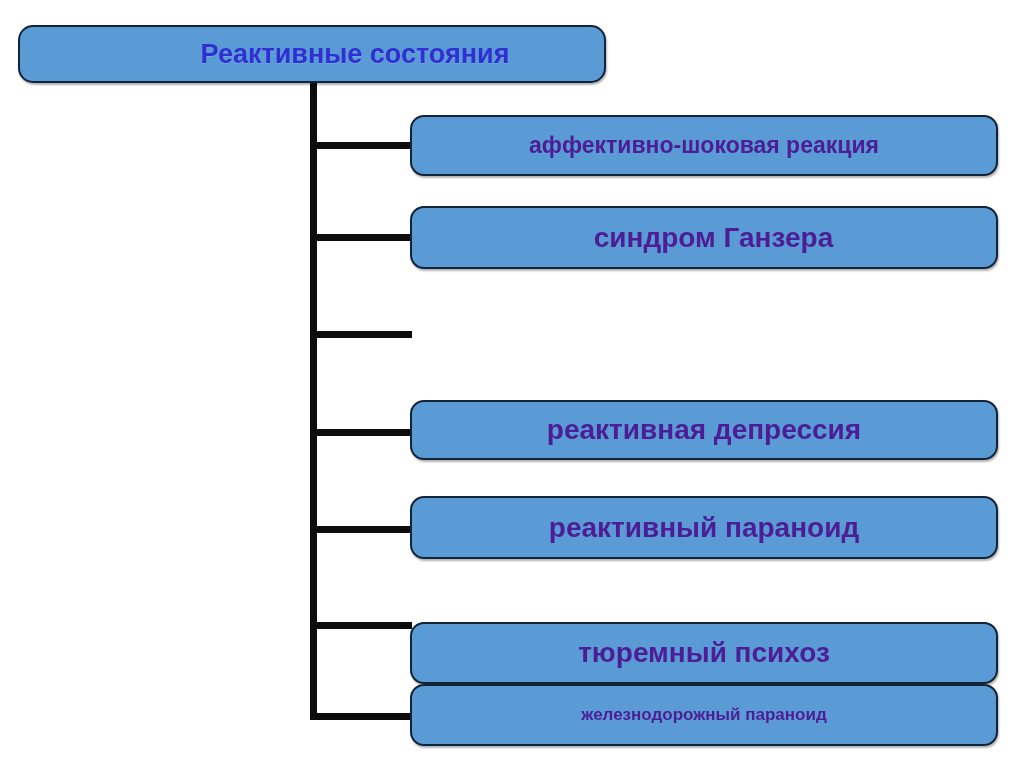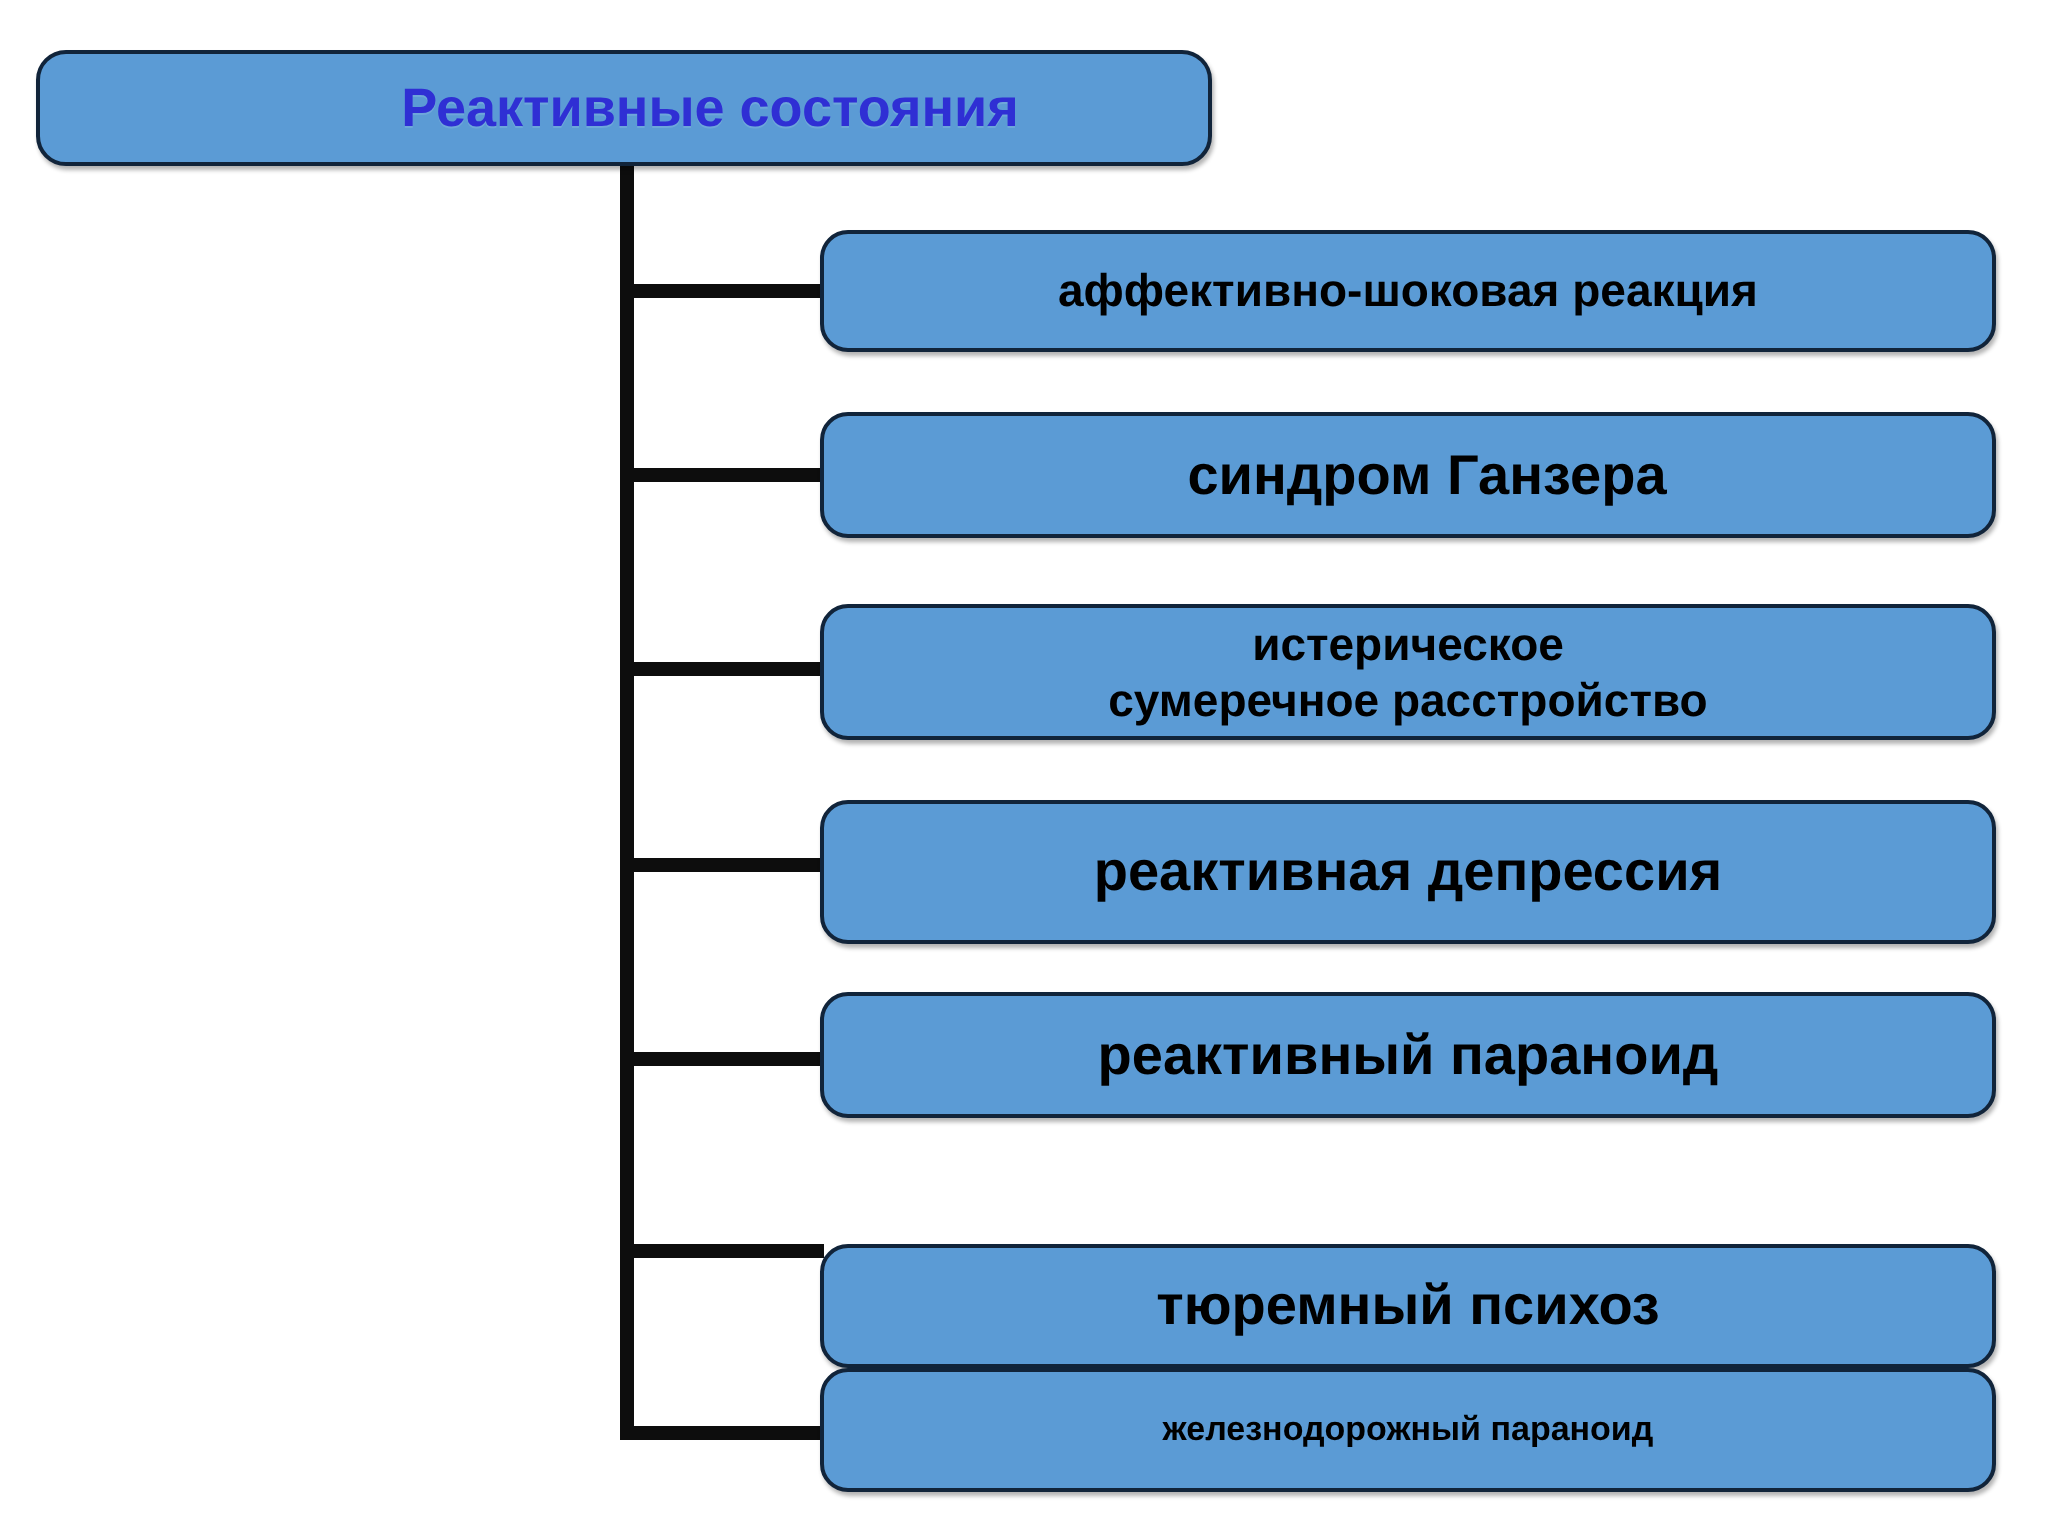--- a/index.html
+++ b/index.html
@@ -43,21 +43,21 @@
     text-align: center;
     box-shadow: 1px 2px 2px rgba(0,0,0,0.30);
     line-height: 1.12;
   }
   .node-label {
     display: block;
     width: 100%;
     padding: 0 12px;
     box-sizing: border-box;
     font-weight: bold;
-    color: #000000;
+    color: #4c1d95;
     white-space: pre-line;
   }
 
   
   .node.root {
     left: 18px;
     top: 25px;
     width: 588px;
     height: 58px;
     border-radius: 15px;
@@ -106,26 +106,22 @@
   </div>
 
   <div class="node child small" style="top:115px; height:61px;">
     <span class="node-label">аффективно-шоковая реакция</span>
   </div>
 
   <div class="node child large" style="top:206px; height:63px;padding-left:19px;">
     <span class="node-label">синдром Ганзера</span>
   </div>
 
-  <div class="node child two-line" style="top:302px; height:68px;">
-    <span class="node-label">истерическое
-сумеречное расстройство</span>
-  </div>
 
-  <div class="node child large" style="top:400px; height:72px;">
+  <div class="node child large" style="top:400px; height:60px;">
     <span class="node-label">реактивная депрессия</span>
   </div>
 
   <div class="node child large" style="top:496px; height:63px;">
     <span class="node-label">реактивный параноид</span>
   </div>
 
   <div class="node child large" style="top:622px; height:62px;">
     <span class="node-label">тюремный психоз</span>
   </div>

